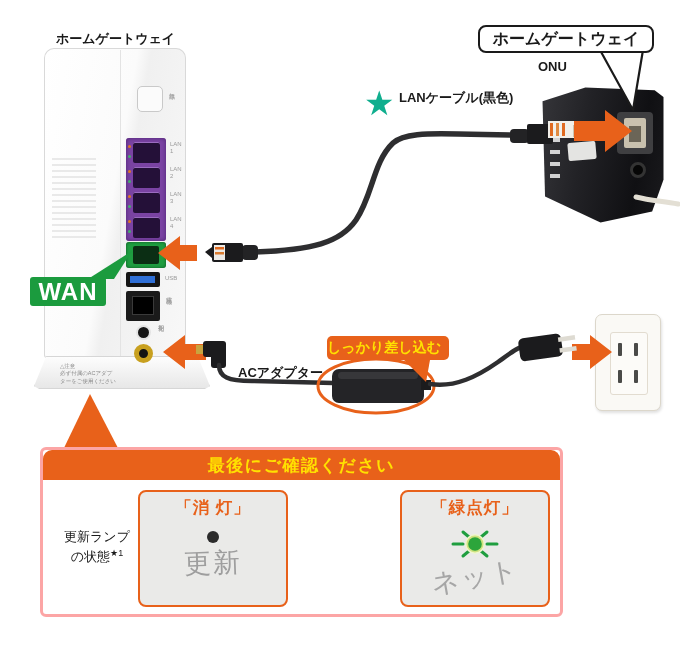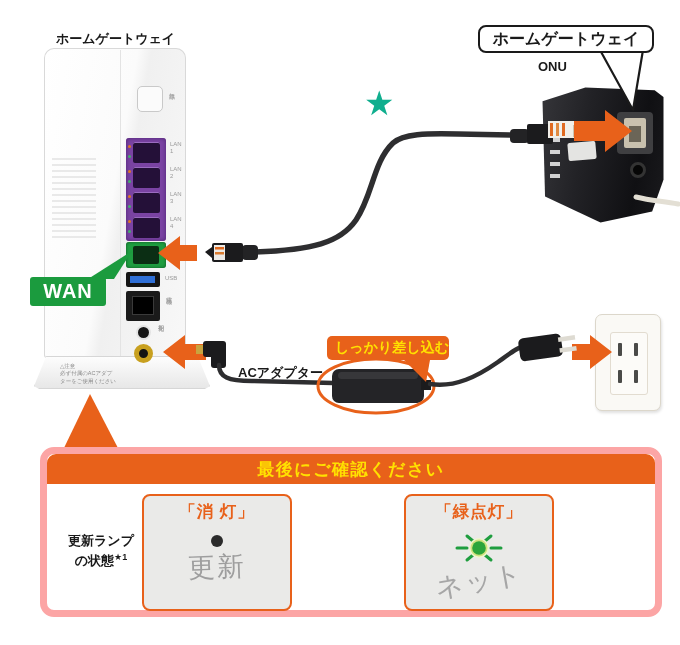--- a/index.html
+++ b/index.html
@@ -36,49 +36,49 @@
 
   
   .lbl{font-weight:bold;color:#1a1a1a;}
   .router-label{left:56px;top:30px;font-size:13px;}
   .onu-label{left:538px;top:59px;font-size:13px;}
   .hgw-callout{left:478px;top:25px;width:176px;height:28px;background:#fff;border:2.5px solid #1a1a1a;border-radius:8px;
     display:flex;align-items:center;justify-content:center;font-size:16px;font-weight:800;}
   .star{left:364px;top:86px;font-size:34px;line-height:1;color:#10ae8e;}
   .cable-note{left:399px;top:89px;font-size:13px;font-weight:bold;line-height:17px;}
   .wan-box{left:30px;top:277px;width:76px;height:29px;background:#1b9b3e;border-radius:3px;color:#fff;
-    display:flex;align-items:center;justify-content:center;font-size:20px;font-weight:800;letter-spacing:1px;}
+    display:flex;align-items:center;justify-content:center;font-size:24px;font-weight:800;letter-spacing:1px;}
   .ac-label{left:238px;top:364px;font-size:13px;}
   .push-box{left:327px;top:336px;width:122px;height:24px;background:#e8611a;border-radius:5px;color:#ffe100;
-    display:flex;align-items:center;justify-content:flex-end;font-size:14px;font-weight:800;}
+    display:flex;align-items:center;justify-content:flex-start;font-size:14px;font-weight:800;}
   .outlet-label{left:596px;top:285px;font-size:11.5px;line-height:1.3;}
 
   
   .onu{left:540px;top:86px;width:126px;height:138px;
     background:linear-gradient(100deg,#36363a 0%,#222226 35%,#101013 75%,#1b1b1e 100%);
     clip-path:polygon(2% 11%,36% 1%,91% 3%,98% 8%,98% 68%,89% 91%,48% 99%,4% 80%);}
   .onu-portframe{left:77px;top:26px;width:36px;height:42px;background:#3f3f41;border-radius:4px;}
   .onu-jack{left:84px;top:32px;width:22px;height:30px;background:#c9c1ae;border-radius:2px;}
   .onu-slot{left:89px;top:40px;width:12px;height:16px;background:#6b6557;}
   .onu-dc{left:90px;top:76px;width:16px;height:16px;border-radius:50%;background:#060606;border:3px solid #333;}
   .onu-sticker{left:28px;top:56px;width:28px;height:18px;background:#e4e4e2;border-radius:2px;transform:rotate(-5deg);}
   .onu-led{position:absolute;left:10px;width:10px;height:3.5px;background:#f0f0f0;opacity:.85;}
 
   
   .outlet{left:595px;top:314px;width:66px;height:97px;background:#faf9f5;border:1px solid #dcd7cb;border-radius:7px;
     box-shadow:1px 2px 3px rgba(0,0,0,.12);}
   .outlet-in{left:14px;top:17px;width:38px;height:63px;background:#fcfbf8;border:1px solid #e2dcd0;border-radius:3px;}
   .slot{position:absolute;width:4px;height:13px;background:#4a4a48;border-radius:1px;}
 
   
-  .confirm{left:40px;top:447px;width:622px;height:170px;background:#fff;border:7px solid #fca5a5;border-radius:14px;}
+  .confirm{left:40px;top:447px;width:523px;height:170px;background:#fff;border:3px solid #fca5a5;border-radius:6px;}
   .confirm-header{left:0;top:0;width:100%;height:30px;background:#e8611a;border-radius:9px 9px 0 0;
     display:flex;align-items:center;justify-content:center;}
   .confirm-title{color:#ffe100;font-size:17px;font-weight:800;letter-spacing:1.5px;}
-  .lamp-label{font-size:13px;font-weight:bold;text-align:center;line-height:17px;}
+  .lamp-label{font-size:13px;font-weight:normal;text-align:center;line-height:17px;}
   .lamp-label sup{font-size:9px;}
   .graybox{background:#eaeae8;border:2px solid #e8611a;border-radius:8px;width:150px;height:117px;
     display:flex;flex-direction:column;align-items:center;}
   .lamp-status{color:#e8611a;font-size:16.5px;font-weight:800;margin-top:5px;letter-spacing:1px;}
   .dot{width:12px;height:12px;border-radius:50%;background:#2b2b2b;margin-top:12px;}
   .lamp-word{font-size:27px;color:#9e9e9e;letter-spacing:2px;}
   .word-update{margin-top:2px;transform:rotate(-2deg);}
   .word-net{margin-top:-8px;transform:rotate(-10deg);color:#a6a6a6;}
 
   svg.overlay{position:absolute;left:0;top:0;pointer-events:none;}
@@ -226,20 +226,21 @@
     <polygon points="63,450 119,450 90,394" fill="#e8611a"></polygon>
   </svg>
 
   <div class="abs lbl router-label">ホームゲートウェイ</div>
   <div class="abs lbl onu-label">ONU</div>
   <div class="abs hgw-callout">
     <span>ホームゲートウェイ</span>
   </div>
   <div class="abs star">★</div>
   <div class="abs cable-note">
+    <div>LANケーブル(黒色)</div>
   </div>
   <div class="abs wan-box">
     <span>WAN</span>
   </div>
   <div class="abs lbl ac-label">ACアダプター</div>
   <div class="abs push-box">
     <span>しっかり差し込む</span>
   </div>
 
   <div class="abs confirm">

